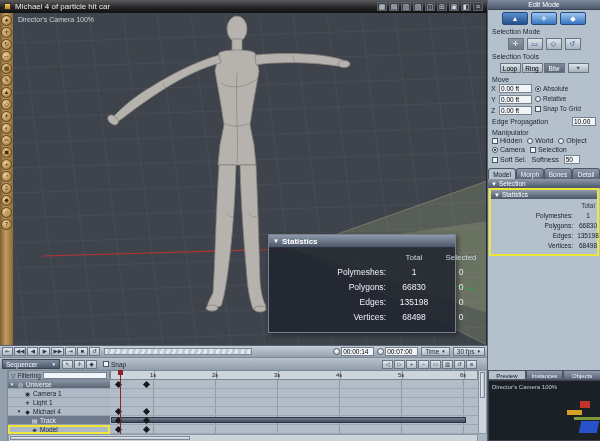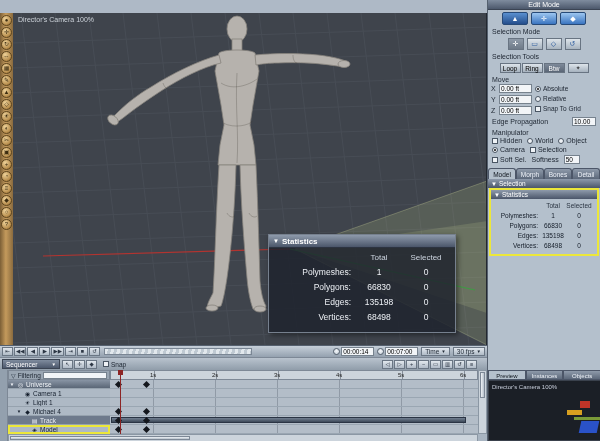--- a/index.html
+++ b/index.html
@@ -19,21 +19,21 @@
 
   
   #viewport{position:absolute;left:13px;top:13px;width:474px;height:332px;background:#3f444c;overflow:hidden;border-right:1px solid #232830;}
   .cam-label{position:absolute;left:5px;top:3px;color:#cdd3da;font-size:7px;z-index:2;}
   #vp-svg{position:absolute;left:0;top:0;}
 
   
   #stats-float{position:absolute;left:255px;top:221px;width:188px;height:99px;background:rgba(30,35,45,0.84);border:1px solid #76808e;box-shadow:2px 2px 5px rgba(0,0,0,0.45);z-index:3;}
   .sf-title{height:13px;background:linear-gradient(#8e9aab,#4b566a);color:#fff;font-size:8px;font-weight:bold;display:flex;align-items:center;gap:3px;padding:0 4px;border-bottom:1px solid #2c3340;}
   .tri{font-size:6px;}
-  .stats-grid{display:grid;grid-template-columns:86px 44px 50px;padding:5px 2px 4px;row-gap:5px;color:#eef1f6;font-size:8.5px;}
+  .stats-grid{display:grid;grid-template-columns:86px 44px 50px;padding:5px 2px 4px;row-gap:5px;color:#eef1f6;font-size:8.5px;margin-left:35px;}
   .sg-h{color:#cdd5e0;text-align:center;font-size:8px;}
   .sg-label{text-align:right;padding-right:6px;}
   .sg-val{text-align:center;}
 
   
   #right-panel{position:absolute;left:487px;top:0;width:113px;height:441px;background:#b4c0cc;border-left:1px solid #55606e;font-size:7px;}
   .rp-header{height:10px;background:linear-gradient(#7f8c9e,#4c586c);color:#fff;text-align:center;line-height:10px;font-size:7px;border-bottom:1px solid #3b4453;}
   .rp-btnrow{display:flex;justify-content:center;align-items:center;gap:3px;padding:2px 0;}
   .blue-btn{width:26px;height:13px;border:1px solid #274a78;border-radius:2px;background:linear-gradient(#9cc6f0,#3a74c0);color:#fff;font-size:7px;line-height:11px;text-align:center;padding:0;}
   .blue-btn.sel{background:linear-gradient(#5a90d0,#244e8c);}
@@ -120,20 +120,36 @@
   #tl-vscroll{position:absolute;left:478px;top:24px;width:9px;height:64px;background:#ccd4dc;border:1px solid #8b97a4;}
   #tl-vscroll .thumb{margin:1px;height:26px;background:linear-gradient(90deg,#eef2f6,#b6c0cb);border:1px solid #7d8896;}
   #tl-hscroll{position:absolute;left:8px;top:88px;width:470px;height:8px;background:#ccd4dc;border:1px solid #8b97a4;}
   #tl-hscroll .thumb{margin:1px;width:180px;height:4px;background:linear-gradient(#eef2f6,#b6c0cb);border:1px solid #7d8896;}
 </style>
 </head>
 <body>
 
 <div id="app">
 
+  <div id="titlebar">
+    <span class="doc-ico"></span>
+    <span class="title">Michael 4 of particle hit car</span>
+    <div class="tb-icons">
+
+    <span class="tbi">▦</span>
+        <span class="tbi">▤</span>
+        <span class="tbi">▥</span>
+        <span class="tbi">▧</span>
+        <span class="tbi">◫</span>
+        <span class="tbi">⊞</span>
+        <span class="tbi">▣</span>
+        <span class="tbi">◧</span>
+        <span class="tbi">≡</span>
+      </div>
+  </div>
 
   <div id="left-toolbar">
 
   <div class="tool-circle">●</div>
       <div class="tool-circle">✛</div>
       <div class="tool-circle">↻</div>
       <div class="tool-circle">⇔</div>
       <div class="tool-circle">▦</div>
       <div class="tool-circle">✎</div>
       <div class="tool-circle">▲</div>

